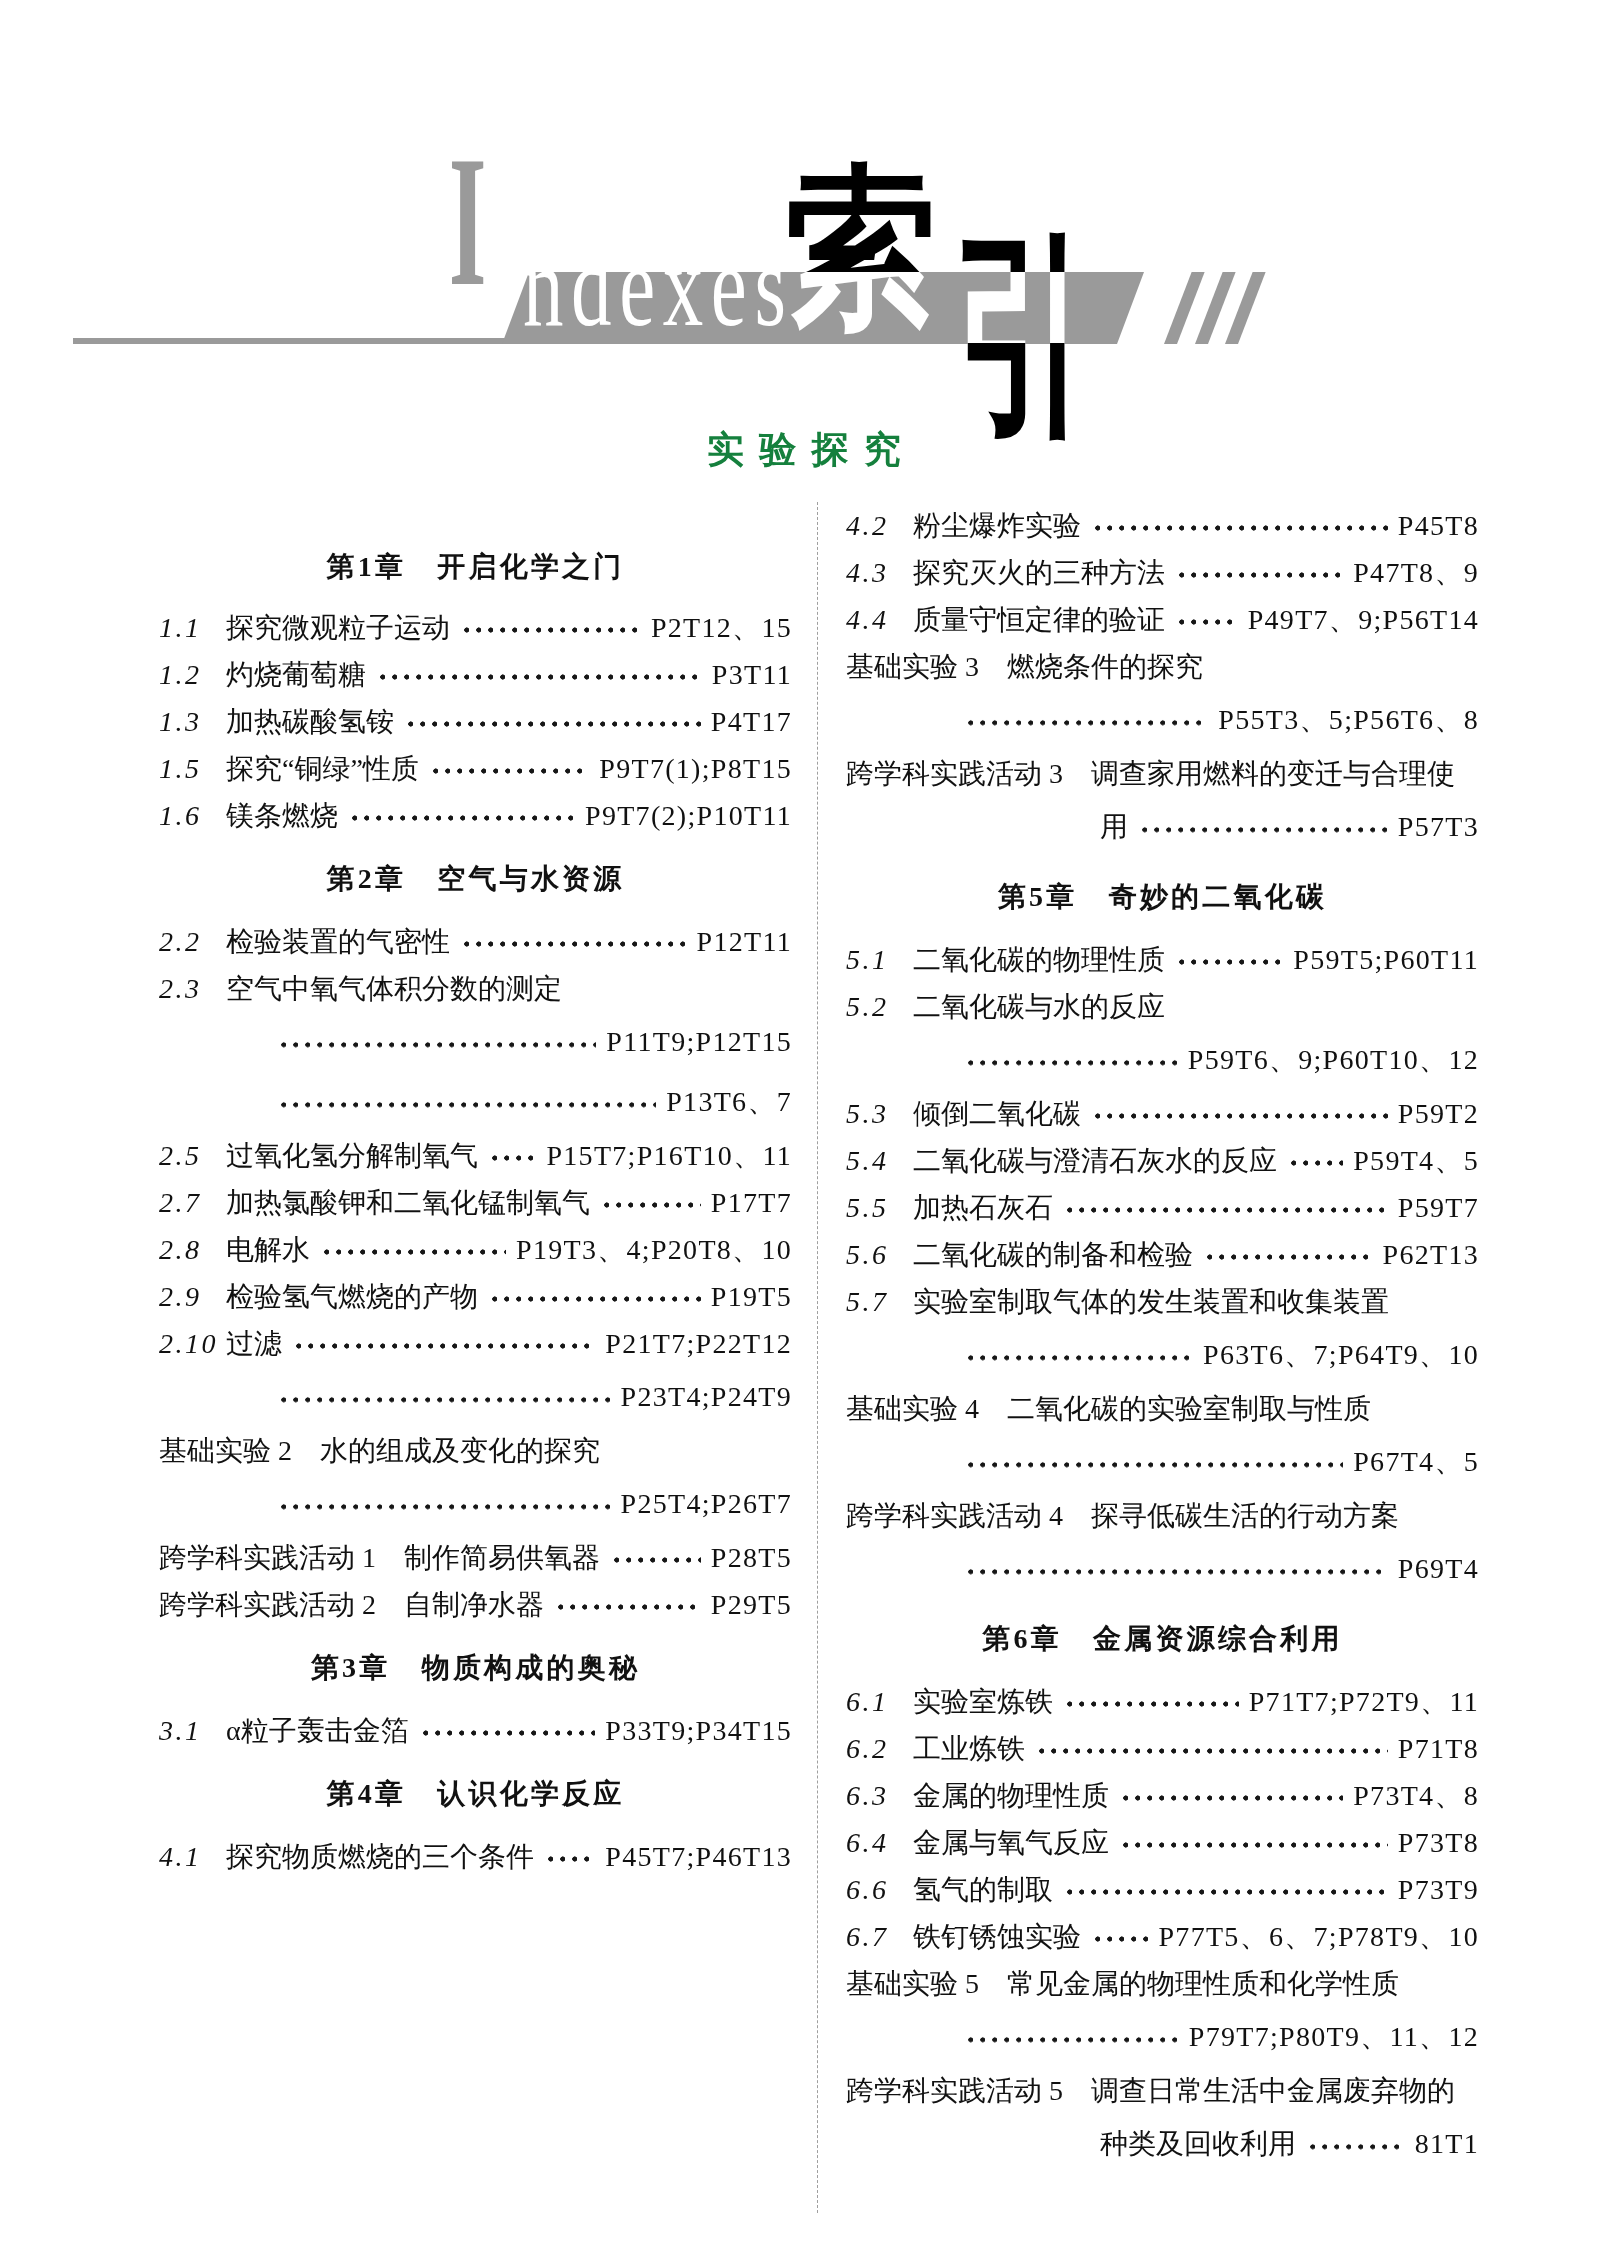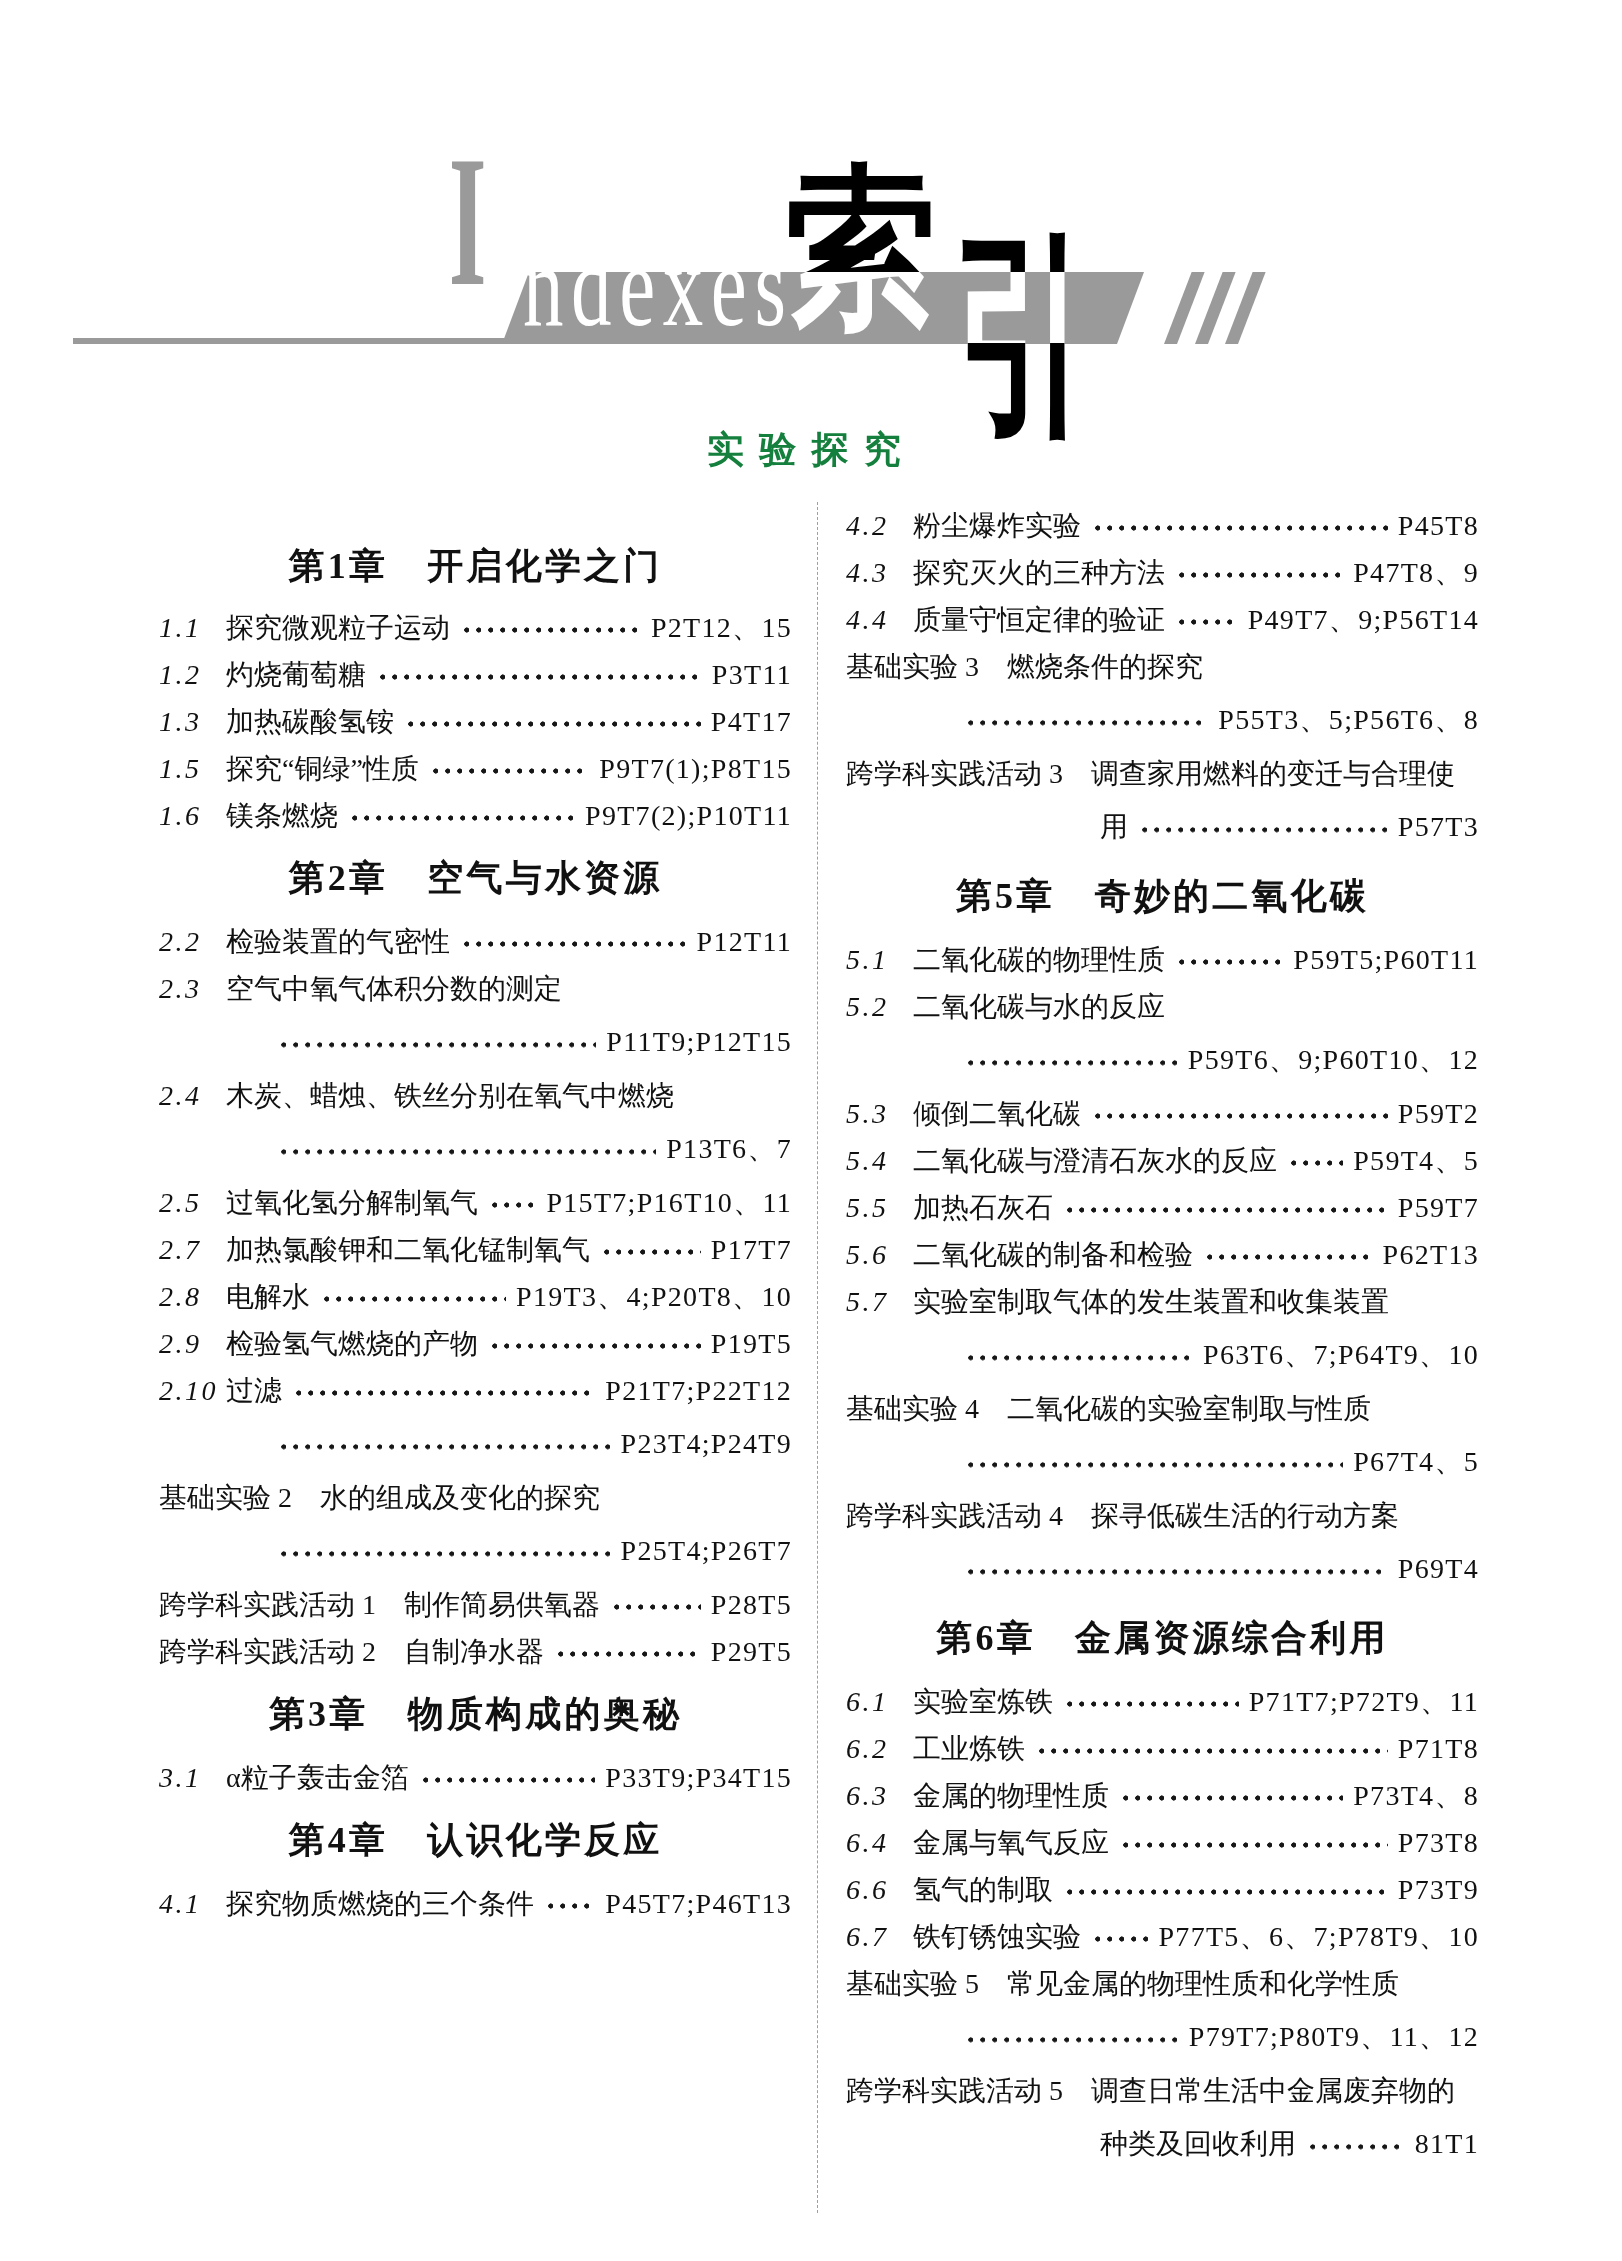--- a/index.html
+++ b/index.html
@@ -60,21 +60,21 @@
   .col-left{left:159px;top:529px;}
   .col-right{left:846px;top:502px;}
   .divider{
     position:absolute;left:817px;top:502px;height:1711px;width:0;
     border-left:1.9px dashed #9f9f9f;
   }
   .row{display:flex;align-items:center;height:47px;white-space:nowrap;}
   .row.cont{height:60px;}
   .row.heading{
     height:79px;display:flex;align-items:center;justify-content:center;
-    font-size:36px;font-weight:bold;letter-spacing:3.2px;
+    font-size:28px;font-weight:bold;letter-spacing:3.2px;
   }
   .col-left .row.heading:first-child{height:75px;}
   .num{flex:0 0 67px;letter-spacing:2.5px;font-style:italic;}
   .txt{flex:0 0 auto;}
   .indent{flex:0 0 108px;}
   .indent-lg{flex:0 0 254px;}
   .leader{
     flex:1 1 auto;height:7.6px;margin:5.1px 10.2px 0 11.4px;min-width:38px;
     background-image:radial-gradient(circle 2.5px at 5.7px 3.8px,#161616 2.2px,transparent 2.7px);
     background-size:12px 7.6px;background-repeat:repeat-x;
@@ -159,24 +159,20 @@
       </div>
       <div class="row">
         <span class="num">2.3</span>
         <span class="txt">空气中氧气体积分数的测定</span>
       </div>
       <div class="row cont">
         <span class="indent"></span>
         <span class="leader"></span>
         <span class="ref">P11T9;P12T15</span>
       </div>
-      <div class="row">
-        <span class="num">2.4</span>
-        <span class="txt">木炭、蜡烛、铁丝分别在氧气中燃烧</span>
-      </div>
       <div class="row cont">
         <span class="indent"></span>
         <span class="leader"></span>
         <span class="ref">P13T6、7</span>
       </div>
       <div class="row">
         <span class="num">2.5</span>
         <span class="txt">过氧化氢分解制氧气</span>
         <span class="leader"></span>
         <span class="ref">P15T7;P16T10、11</span>

